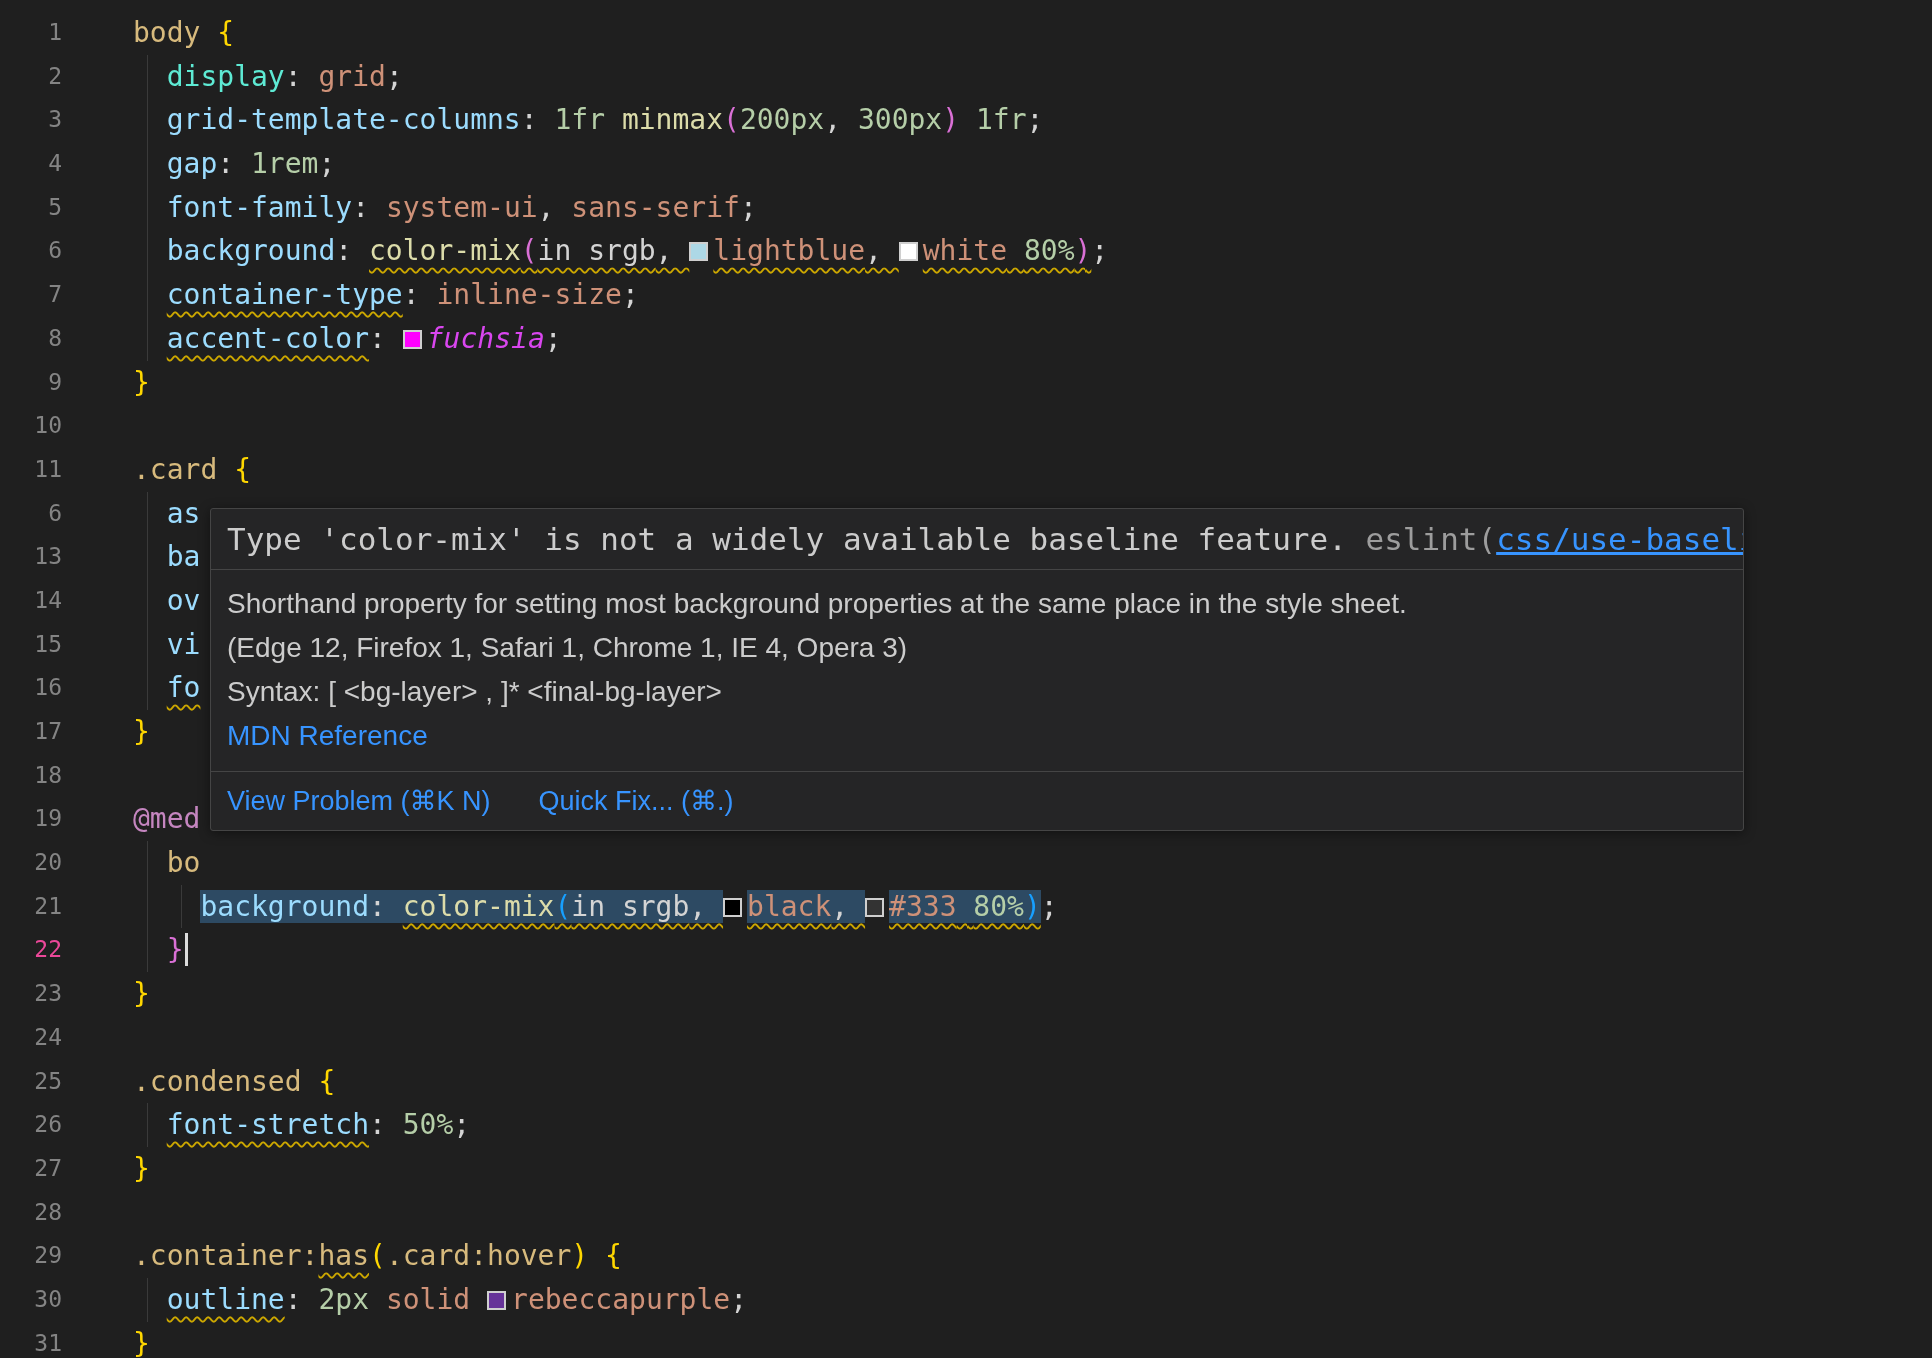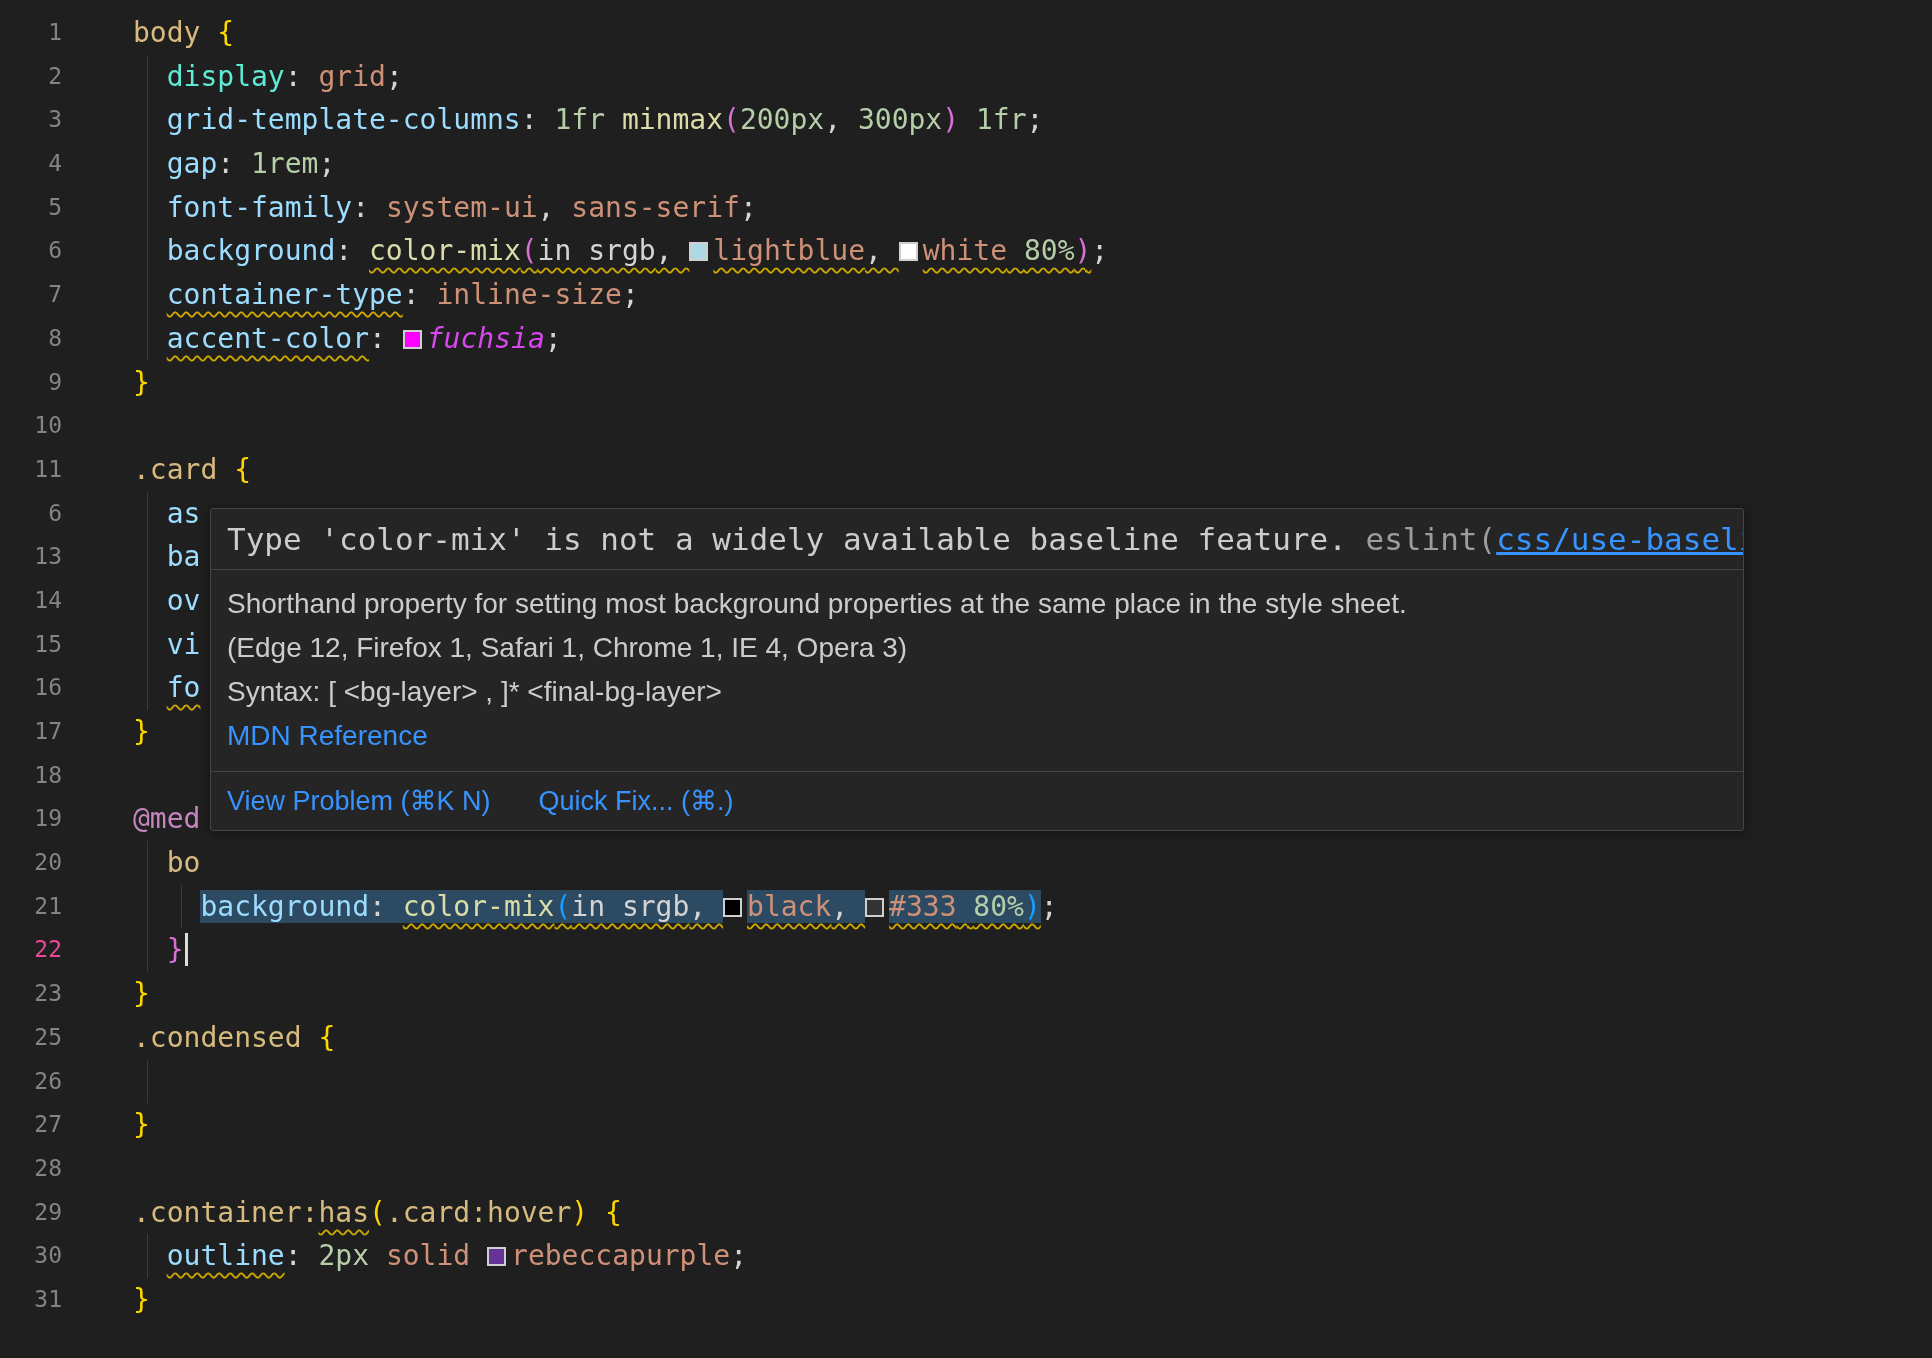--- a/index.html
+++ b/index.html
@@ -131,26 +131,31 @@
       <div class="row">
         <i class="guide" style="left: 147px;"></i>
         <span class="ln active">22</span>
         <span class="code"><span style="color: rgb(212, 212, 212);">  </span><span style="color: rgb(218, 112, 214);">}</span><span class="caret"></span></span>
       </div>
       <div class="row">
         <span class="ln">23</span>
         <span class="code"><span style="color: rgb(255, 215, 0);">}</span></span>
       </div>
       <div class="row">
+        <span class="ln">24</span>
+        <span class="code"></span>
+      </div>
+      <div class="row">
         <span class="ln">25</span>
         <span class="code"><span style="color: rgb(215, 186, 125);">.condensed</span><span style="color: rgb(212, 212, 212);"> </span><span style="color: rgb(255, 215, 0);">{</span></span>
       </div>
       <div class="row">
         <i class="guide" style="left: 147px;"></i>
         <span class="ln">26</span>
+        <span class="code"><span style="color: rgb(212, 212, 212);">  </span><span class="squiggle" style="color: rgb(156, 220, 254);">font-stretch</span><span style="color: rgb(212, 212, 212);">: </span><span style="color: rgb(181, 206, 168);">50%</span><span style="color: rgb(212, 212, 212);">;</span></span>
       </div>
       <div class="row">
         <span class="ln">27</span>
         <span class="code"><span style="color: rgb(255, 215, 0);">}</span></span>
       </div>
       <div class="row">
         <span class="ln">28</span>
         <span class="code"></span>
       </div>
       <div class="row">

